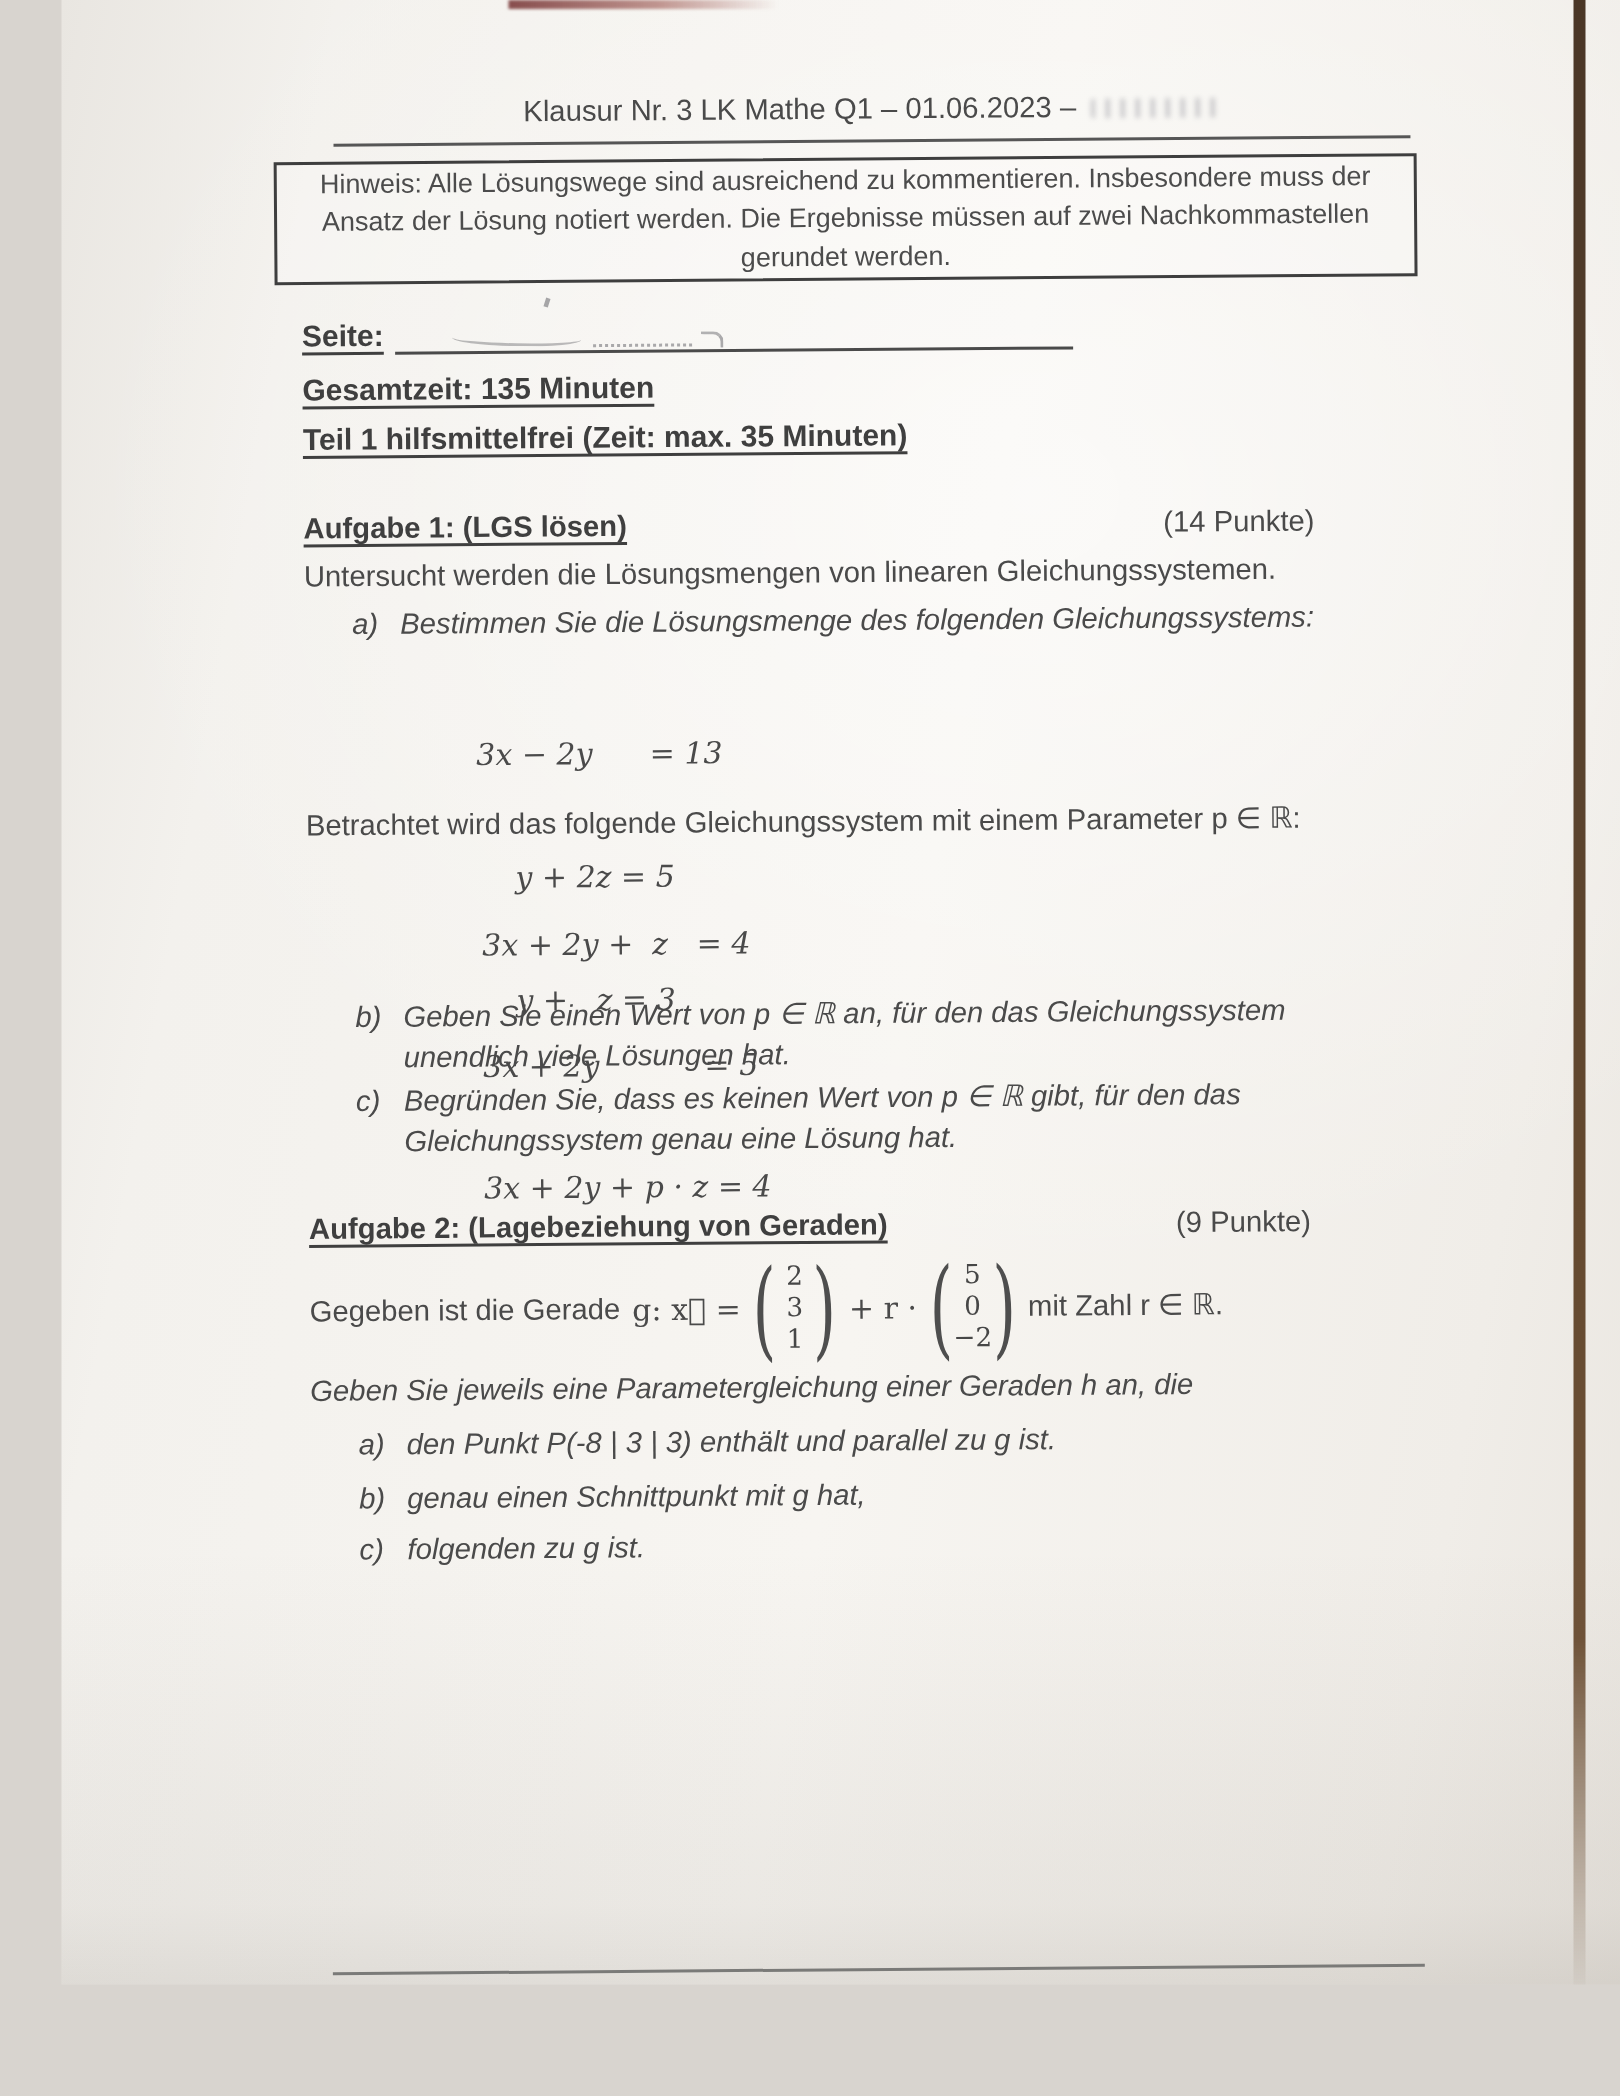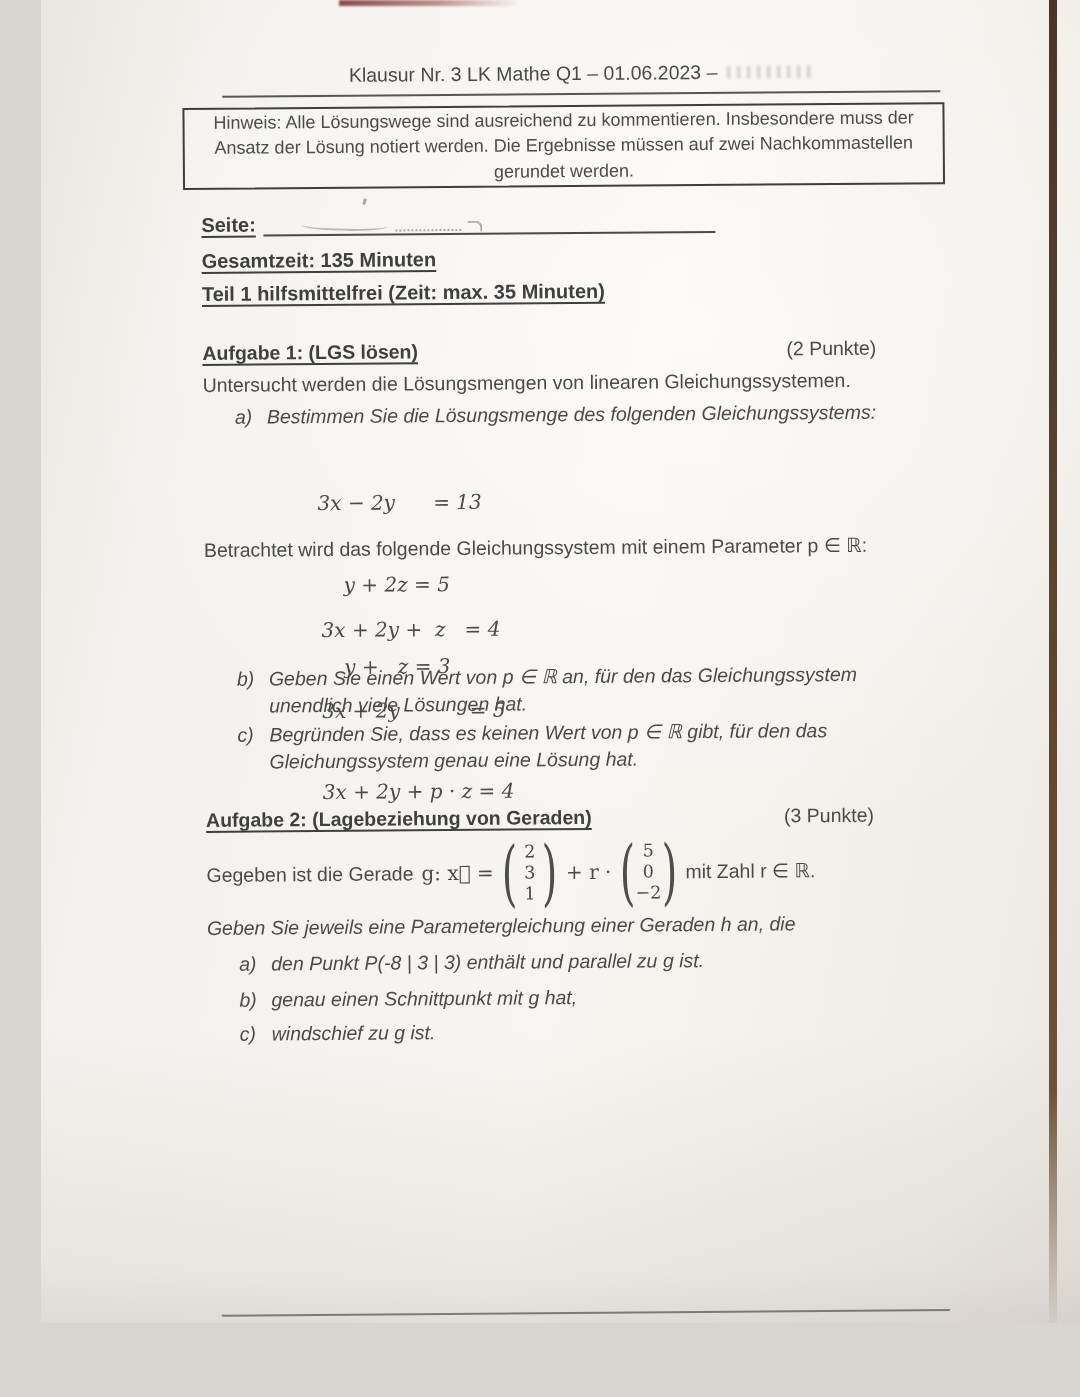--- a/index.html
+++ b/index.html
@@ -103,21 +103,21 @@
         <span class="scrib-b"></span>
         <span class="scrib-c"></span>
         <span class="scrib-d"></span>
       </span>
     </div>
     <div class="total-time u-bold">Gesamtzeit: 135 Minuten</div>
     <div class="part1 u-bold">Teil 1 hilfsmittelfrei (Zeit: max. 35 Minuten)</div>
 
     <div class="task-row task1-row">
       <span class="u-bold">Aufgabe 1: (LGS lösen)</span>
-      <span class="points">(2 Punkte)</span>
+      <span class="points">(14 Punkte)</span>
     </div>
     <div class="plain" style="left:164px;top:371px;">Untersucht werden die Lösungsmengen von linearen Gleichungssystemen.</div>
 
     <div class="item" style="left:196px;top:401px;width:720px;">
       <span class="lbl">a)</span>
       <span>Bestimmen Sie die Lösungsmenge des folgenden Gleichungssystems:</span>
     </div>
 
     <div class="sys sys1">
       <div>3x − 2y      = 13</div>
@@ -137,21 +137,21 @@
       <span class="lbl">b)</span>
       <span style="width:672px;">Geben Sie einen Wert von p ∈ ℝ an, für den das Gleichungssystem unendlich viele Lösungen hat.</span>
     </div>
     <div class="item" style="left:196px;top:719px;width:640px;">
       <span class="lbl">c)</span>
       <span style="width:580px;">Begründen Sie, dass es keinen Wert von p ∈ ℝ gibt, für den das Gleichungssystem genau eine Lösung hat.</span>
     </div>
 
     <div class="task-row task2-row">
       <span class="u-bold">Aufgabe 2: (Lagebeziehung von Geraden)</span>
-      <span class="points">(3 Punkte)</span>
+      <span class="points">(9 Punkte)</span>
     </div>
 
     <div class="given-row">
       <span>Gegeben ist die Gerade</span>
       <span class="math">g: x⃗ =</span>
       <span class="vec">
         <span class="paren">(</span>
         <span class="vec-col">
           <span>2</span>
           <span>3</span>
@@ -178,21 +178,21 @@
     <div class="item" style="left:196px;top:948px;width:720px;">
       <span class="lbl">a)</span>
       <span>den Punkt P(-8 | 3 | 3) enthält und parallel zu g ist.</span>
     </div>
     <div class="item" style="left:196px;top:984px;width:720px;">
       <span class="lbl">b)</span>
       <span>genau einen Schnittpunkt mit g hat,</span>
     </div>
     <div class="item" style="left:196px;top:1018px;width:720px;">
       <span class="lbl">c)</span>
-      <span>windschief zu g ist.</span>
+      <span>folgenden zu g ist.</span>
     </div>
 
     <div class="footer-line"></div>
     <div class="footer-text">
       <span>Zahl</span>
       <span class="b">1</span>
       <span>von</span>
       <span class="b">3</span>
     </div>
 

